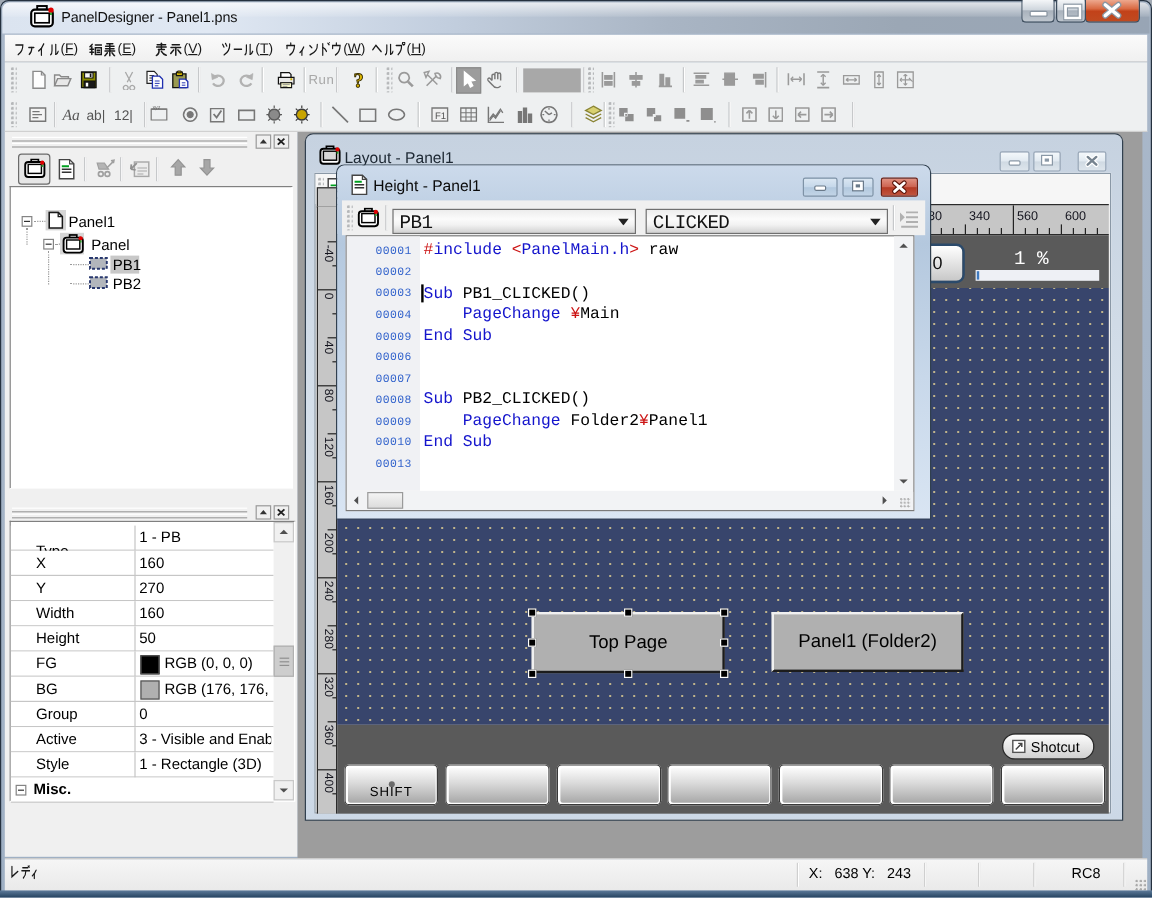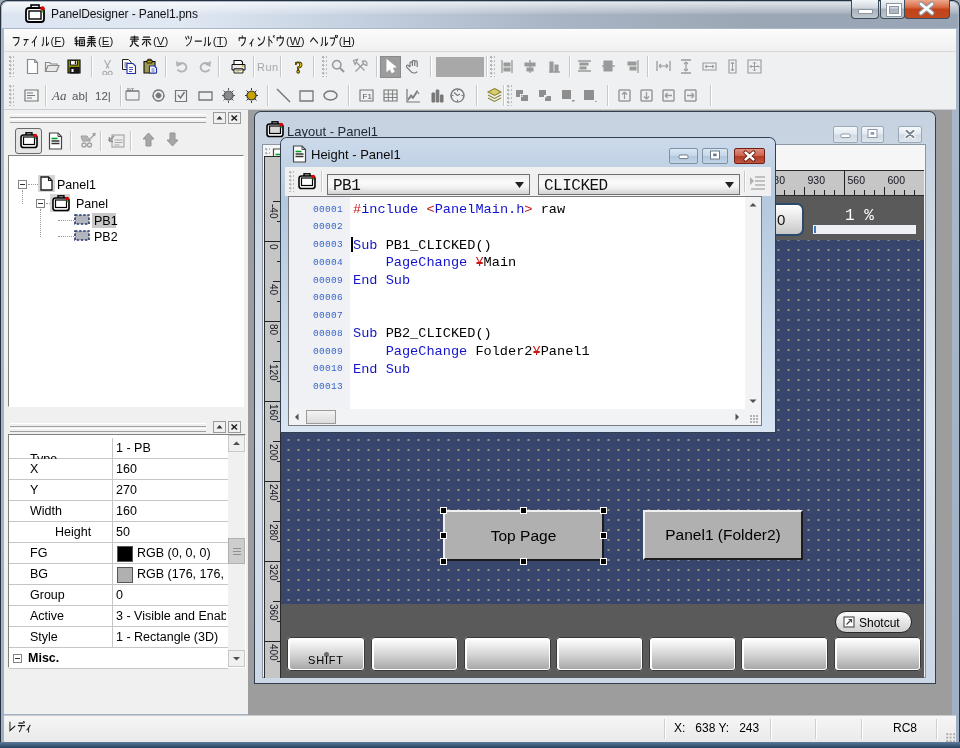--- a/index.html
+++ b/index.html
@@ -678,21 +678,21 @@
 <div class="abs" style="left:9px;top:480px;width:219px;height:21px;border-bottom:1px solid #c6c6c6;box-sizing:border-box;background:#fff;"></div>
 <div class="abs" style="left:112px;top:480px;width:1px;height:21px;background:#c6c6c6;"></div>
 <div class="prop-label" style="top:483px;">Y</div>
 <div class="prop-val" style="top:483px;max-width:110px;overflow:hidden;">270</div>
 <div class="abs" style="left:9px;top:501px;width:219px;height:21px;border-bottom:1px solid #c6c6c6;box-sizing:border-box;background:#fff;"></div>
 <div class="abs" style="left:112px;top:501px;width:1px;height:21px;background:#c6c6c6;"></div>
 <div class="prop-label" style="top:504px;">Width</div>
 <div class="prop-val" style="top:504px;max-width:110px;overflow:hidden;">160</div>
 <div class="abs" style="left:9px;top:522px;width:219px;height:21px;border-bottom:1px solid #c6c6c6;box-sizing:border-box;background:#fff;"></div>
 <div class="abs" style="left:112px;top:522px;width:1px;height:21px;background:#c6c6c6;"></div>
-<div class="prop-label" style="top:525px;margin-left:25px;">Height</div>
+<div class="prop-label" style="top:525px;">Height</div>
 <div class="prop-val" style="top:525px;max-width:110px;overflow:hidden;">50</div>
 <div class="abs" style="left:9px;top:543px;width:219px;height:21px;border-bottom:1px solid #c6c6c6;box-sizing:border-box;background:#fff;"></div>
 <div class="abs" style="left:112px;top:543px;width:1px;height:21px;background:#c6c6c6;"></div>
 <div class="prop-label" style="top:546px;">FG</div>
 <div class="abs" style="left:9px;top:564px;width:219px;height:21px;border-bottom:1px solid #c6c6c6;box-sizing:border-box;background:#fff;"></div>
 <div class="abs" style="left:112px;top:564px;width:1px;height:21px;background:#c6c6c6;"></div>
 <div class="prop-label" style="top:567px;">BG</div>
 <div class="abs" style="left:9px;top:585px;width:219px;height:21px;border-bottom:1px solid #c6c6c6;box-sizing:border-box;background:#fff;"></div>
 <div class="abs" style="left:112px;top:585px;width:1px;height:21px;background:#c6c6c6;"></div>
 <div class="prop-label" style="top:588px;">Group</div>
@@ -855,21 +855,21 @@
     <div class="abs" style="left:446.5px;top:3px;font-size:10.5px;color:#14141e;">440</div>
     <div class="abs" style="left:452.5px;top:19px;width:1px;height:7px;background:#222;"></div>
     <div class="abs" style="left:462.5px;top:19px;width:1px;height:7px;background:#222;"></div>
     <div class="abs" style="left:472.5px;top:19px;width:1px;height:7px;background:#222;"></div>
     <div class="abs" style="left:482.5px;top:0;width:1px;height:26px;background:#222;"></div>
     <div class="abs" style="left:486.5px;top:3px;font-size:10.5px;color:#14141e;">480</div>
     <div class="abs" style="left:492.5px;top:19px;width:1px;height:7px;background:#222;"></div>
     <div class="abs" style="left:502.5px;top:19px;width:1px;height:7px;background:#222;"></div>
     <div class="abs" style="left:512.5px;top:19px;width:1px;height:7px;background:#222;"></div>
     <div class="abs" style="left:522.5px;top:16px;width:1px;height:10px;background:#222;"></div>
-    <div class="abs" style="left:526.5px;top:3px;font-size:10.5px;color:#14141e;">930</div>
+    <div class="abs" style="left:526.5px;top:3px;font-size:10.5px;color:#14141e;">340</div>
     <div class="abs" style="left:532.5px;top:19px;width:1px;height:7px;background:#222;"></div>
     <div class="abs" style="left:542.5px;top:19px;width:1px;height:7px;background:#222;"></div>
     <div class="abs" style="left:552.5px;top:19px;width:1px;height:7px;background:#222;"></div>
     <div class="abs" style="left:562.5px;top:0;width:1px;height:26px;background:#222;"></div>
     <div class="abs" style="left:566.5px;top:3px;font-size:10.5px;color:#14141e;">560</div>
     <div class="abs" style="left:572.5px;top:19px;width:1px;height:7px;background:#222;"></div>
     <div class="abs" style="left:582.5px;top:19px;width:1px;height:7px;background:#222;"></div>
     <div class="abs" style="left:592.5px;top:19px;width:1px;height:7px;background:#222;"></div>
     <div class="abs" style="left:602.5px;top:16px;width:1px;height:10px;background:#222;"></div>
     <div class="abs" style="left:606.5px;top:3px;font-size:10.5px;color:#14141e;">600</div>

